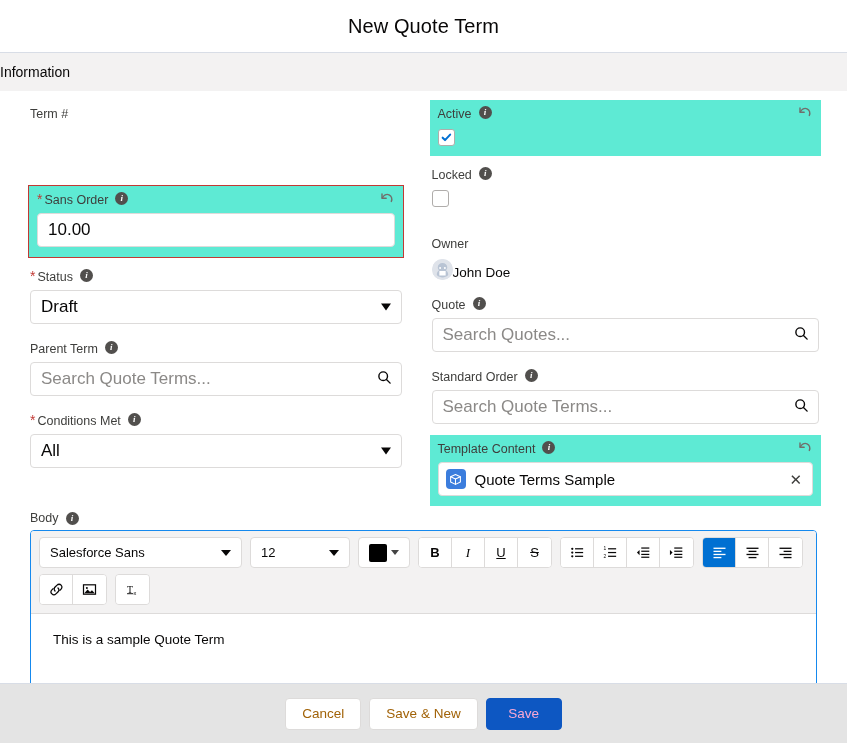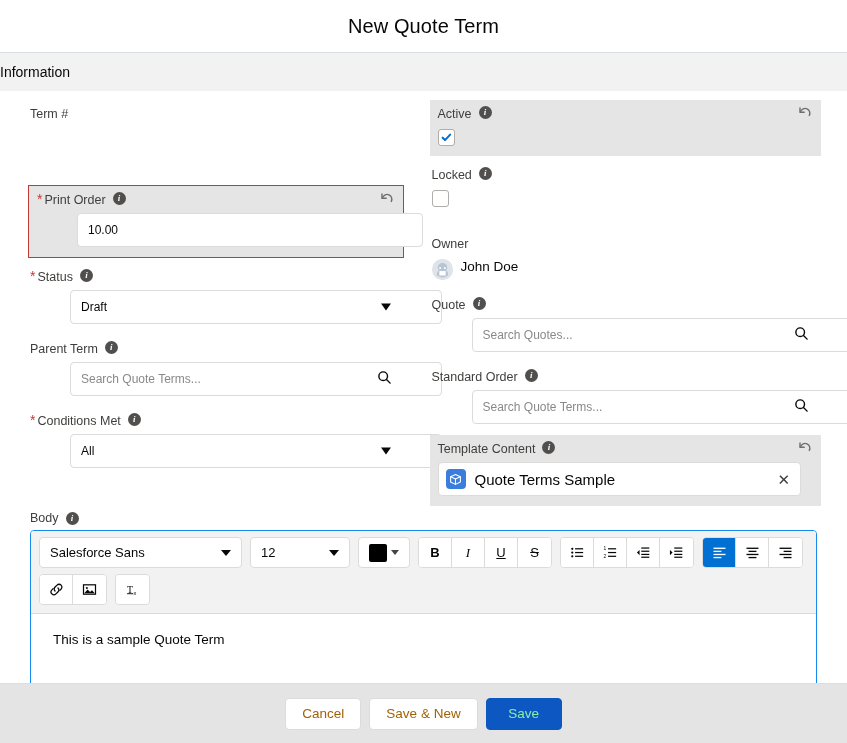--- a/index.html
+++ b/index.html
@@ -61,22 +61,22 @@
     padding: 0 22px 0 30px;
   }
   .col.right { padding: 0 28px 0 8px; }
 
   .field {
     position: relative;
     padding: 6px 0 6px 0;
     margin-bottom: 5px;
   }
   .field.hl {
-    background: #e5e5e5;
-    padding: 6px 20px 10px 8px;
+    background: #5eead4;
+    padding: 6px 8px 10px 8px;
     margin-left: -2px;
     margin-right: -2px;
   }
   .field.hl.redbox {
     border: 1px solid #c23934;
   }
 
   .flabel {
     display: flex;
     align-items: flex-start;
@@ -121,25 +121,24 @@
   .undo-icon svg { display: block; }
 
   
   .inp {
     width: 100%;
     height: 34px;
     border: 1px solid #dddbda;
     border-radius: 4px;
     background: #ffffff;
     font-family: "Liberation Sans", sans-serif;
-    font-size: 12px;
+    font-size: 17px;
     color: #080707;
     padding: 0 10px;
     outline: none;
-    margin-left: 40px;
   }
   .inp::placeholder { color: #8b8987; }
 
   .select-wrap { position: relative; }
   .select-wrap .caret {
     position: absolute;
     right: 11px;
     top: 50%;
     transform: translateY(-50%);
     width: 0; height: 0;
@@ -171,22 +170,22 @@
     margin-top: 2px;
   }
   .cbox .tick {
     width: 11px; height: 11px;
     color: #0070d2;
   }
 
   
   .owner-row {
     display: flex;
-    align-items: flex-start;
-    gap: 8px;
+    align-items: flex-end;
+    gap: 0;
     padding-top: 2px;
   }
   .avatar {
     width: 21px; height: 21px;
     border-radius: 50%;
     background: #dfe3ea;
     overflow: hidden;
     flex: 0 0 auto;
     display: block;
   }
@@ -359,21 +358,21 @@
     font-size: 13.5px;
     font-family: "Liberation Sans", sans-serif;
     padding: 0 16px;
     display: flex;
     align-items: center;
     justify-content: center;
   }
   .fbtn.primary {
     background: #0d57c2;
     border-color: #0d57c2;
-    color: #86efac;
+    color: #f9a8d4;
   }
   .spacer-field { height: 47px; }
 </style>
 </head>
 <body>
 
 <div class="modal-header">
   <div class="modal-title">New Quote Term</div>
 </div>
 
@@ -389,21 +388,21 @@
       <div class="field">
         <div class="flabel">
           <span>Term #</span>
         </div>
         <div class="spacer-field"></div>
       </div>
 
       <div class="field hl redbox">
         <div class="flabel">
           <span class="req">*</span>
-          <span>Print Order</span>
+          <span>Sans Order</span>
           <span class="info-icon">i</span>
         </div>
         <div class="undo-icon">
           <svg viewBox="0 0 16 16" width="16" height="16" fill="none" stroke="currentColor" stroke-width="1.4" stroke-linecap="round" stroke-linejoin="round">
             <path d="M3 4 V8.2 H7.2"></path>
             <path d="M3.3 8 C4.6 5 7.5 3.6 10 4.8 C12.6 6 13.5 9 12.3 11.4"></path>
           </svg>
         </div>
         <input class="inp" type="text" value="10.00" style="">
       </div>

